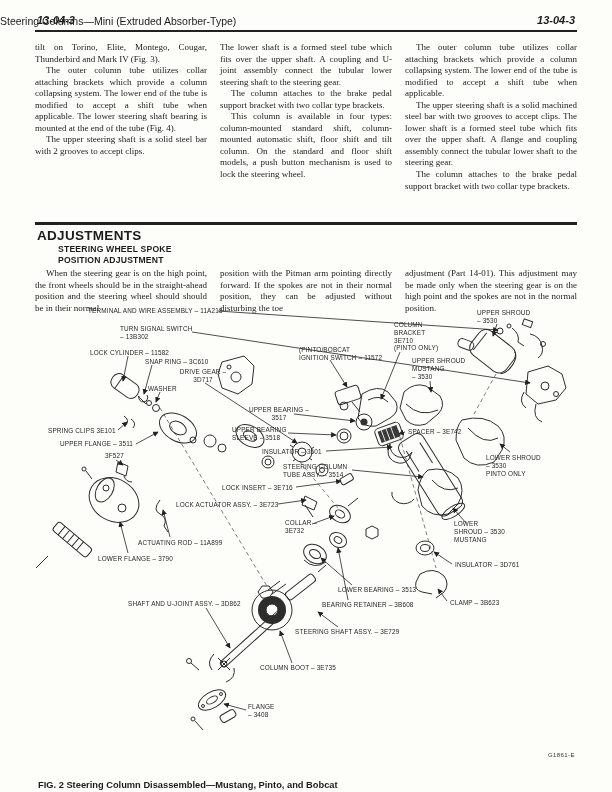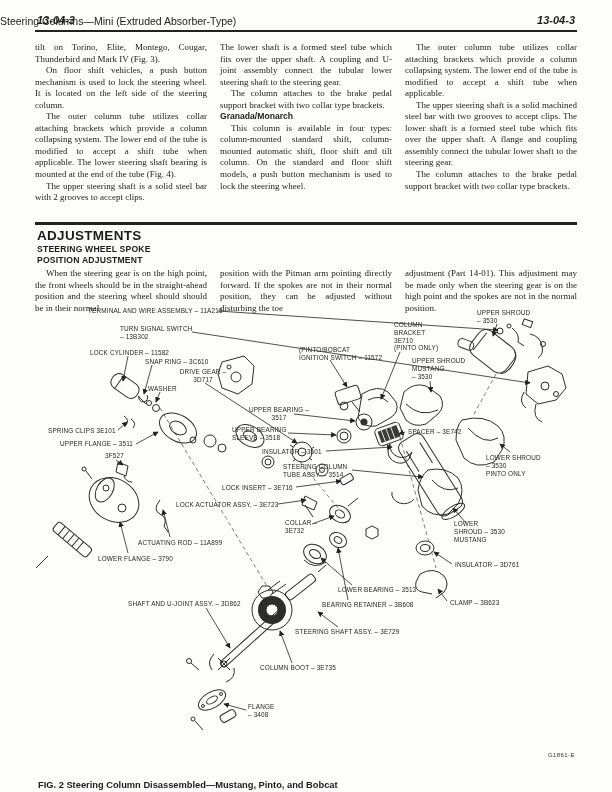--- a/index.html
+++ b/index.html
@@ -11,21 +11,21 @@
              font-family:"Liberation Sans",sans-serif;font-size:10.5px;}
   .rule{position:absolute;background:#222;}
   .cols{position:absolute;display:flex;gap:13px;justify-content:flex-end;}
   .col{width:173px;font-size:9px;line-height:11.55px;text-align:justify;}
   .col p{margin:0;}
   .ind{text-indent:11px;}
   .granada{font-family:"Liberation Sans",sans-serif;font-weight:bold;font-size:8.6px;}
   .adj-title{position:absolute;font-family:"Liberation Sans",sans-serif;font-weight:bold;
              font-size:13.5px;letter-spacing:.3px;}
   .adj-sub{position:absolute;font-family:"Liberation Sans",sans-serif;font-weight:bold;
-           font-size:8.6px;line-height:10.5px;white-space:pre-line;letter-spacing:.2px;}
+           font-size:8.6px;line-height:10.5px;white-space:pre-line;letter-spacing:.2px;margin-left:21px;}
   .lbl{position:absolute;font-family:"Liberation Sans",sans-serif;font-size:6.4px;
        line-height:7.8px;letter-spacing:.15px;white-space:pre-line;color:#272727;}
   .caption{position:absolute;font-family:"Liberation Sans",sans-serif;font-weight:bold;
            font-size:9.3px;margin-top:32px;}
   .figcode{position:absolute;font-family:"Liberation Sans",sans-serif;font-size:6px;
            letter-spacing:.4px;color:#333;}
   svg.diagram{position:absolute;left:0;top:0;}
   svg .dash{stroke:#4a4a4a;stroke-width:.7;stroke-dasharray:4 3;}
   svg .ldr{stroke:#222;stroke-width:.8;}
 </style>
@@ -35,28 +35,26 @@
 <div class="page">
 
   <div class="hdr-num" style="left:37px;">13-04-3</div>
   <div class="hdr-title">Steering Columns—Mini (Extruded Absorber-Type)</div>
   <div class="hdr-num" style="right:37px;">13-04-3</div>
   <div class="rule" style="left:35px;top:30px;width:542px;height:2px;"></div>
 
   <div class="cols" style="left:35px;top:42px;width:542px;">
     <div class="col">
       <p>tilt on Torino, Elite, Montego, Cougar, Thunderbird and Mark IV (Fig. 3).</p>
-      <p class="ind">On floor shift vehicles, a push button mechanism is used to lock the steering wheel. It is located on the left side of the steering column.</p>
       <p class="ind">The outer column tube utilizes collar attaching brackets which provide a column collapsing system. The lower end of the tube is modified to accept a shift tube when applicable. The lower steering shaft bearing is mounted at the end of the tube (Fig. 4).</p>
       <p class="ind">The upper steering shaft is a solid steel bar with 2 grooves to accept clips.</p>
     </div>
     <div class="col">
       <p>The lower shaft is a formed steel tube which fits over the upper shaft. A coupling and U-joint assembly connect the tubular lower steering shaft to the steering gear.</p>
       <p class="ind">The column attaches to the brake pedal support bracket with two collar type brackets.</p>
-      <p class="granada">Granada/Monarch</p>
       <p class="ind">This column is available in four types: column-mounted standard shift, column-mounted automatic shift, floor shift and tilt column. On the standard and floor shift models, a push button mechanism is used to lock the steering wheel.</p>
     </div>
     <div class="col">
       <p class="ind">The outer column tube utilizes collar attaching brackets which provide a column collapsing system. The lower end of the tube is modified to accept a shift tube when applicable.</p>
       <p class="ind">The upper steering shaft is a solid machined steel bar with two grooves to accept clips. The lower shaft is a formed steel tube which fits over the upper shaft. A flange and coupling assembly connect the tubular lower shaft to the steering gear.</p>
       <p class="ind">The column attaches to the brake pedal support bracket with two collar type brackets.</p>
     </div>
   </div>
 
   <div class="rule" style="left:35px;top:222px;width:542px;height:3px;"></div>

